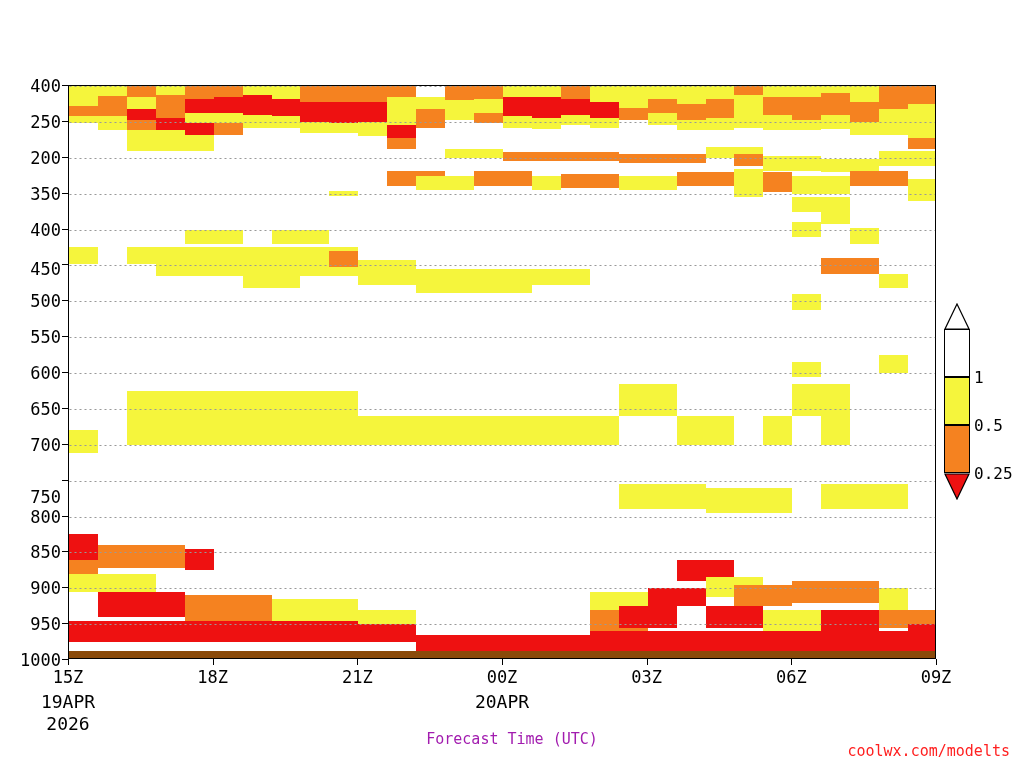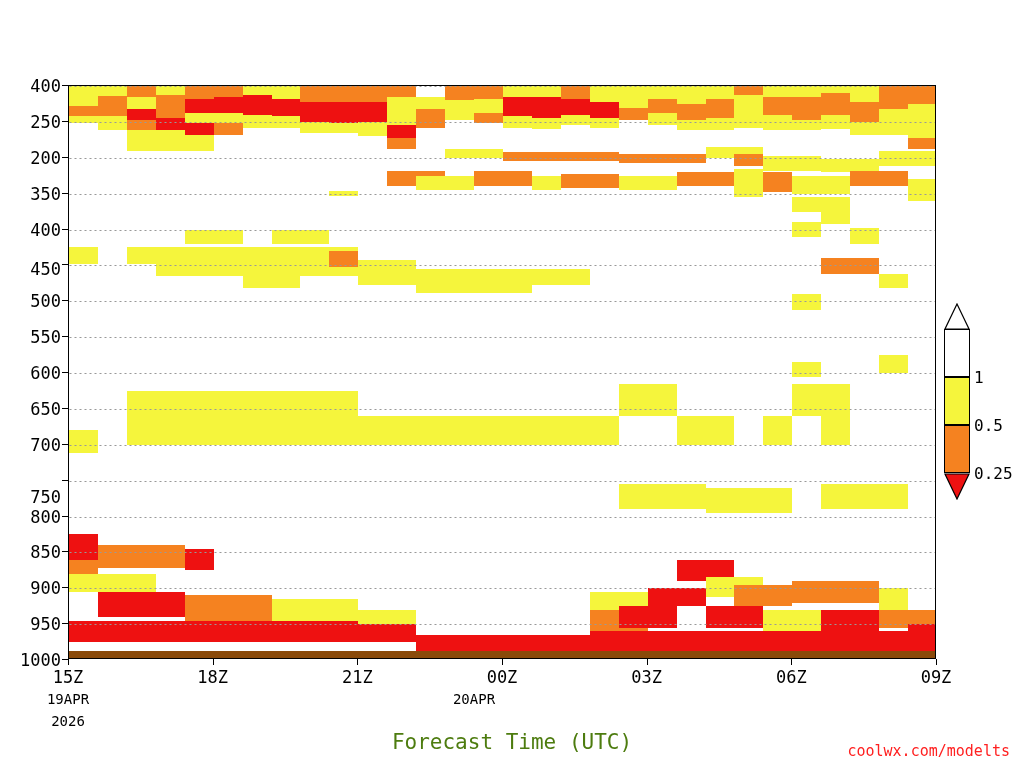--- a/index.html
+++ b/index.html
@@ -50,31 +50,31 @@
     position:absolute;
     font-family:"DejaVu Sans Mono","Liberation Mono",monospace;
     font-size:17px;color:#000;
     white-space:nowrap;
     transform:translateX(-50%);
   }
   .xtickmark{position:absolute;width:1px;background:#000;}
   .xsub{
     position:absolute;
     font-family:"DejaVu Sans Mono","Liberation Mono",monospace;
-    font-size:14px;color:#000;
+    font-size:18px;color:#000;
     white-space:nowrap;
     transform:translateX(-50%);
   }
   .xlabel{
     position:absolute;
     left:0;right:0;
     top:730px;
     text-align:center;
     font-family:"DejaVu Sans Mono","Liberation Mono",monospace;
-    font-size:21px;color:#4d7c0f;
+    font-size:15px;color:#a21caf;
   }
   .credit{
     position:absolute;
     right:14px;top:742px;
     font-family:"DejaVu Sans Mono","Liberation Mono",monospace;
     font-size:15px;
     color:#ff2020;
   }
   
   #cbar{position:absolute;left:944px;top:303px;width:26px;height:165px;}
@@ -328,21 +328,21 @@
       <div class="xtick" style="left: 68px; top: 667px;">15Z</div>
       <div class="xtickmark" style="left: 68px; top: 659px; height: 6px;"></div>
       <div class="xsub" style="left: 68px; top: 691px;">19APR</div>
       <div class="xsub" style="left: 68px; top: 713px;">2026</div>
       <div class="xtick" style="left: 212.667px; top: 667px;">18Z</div>
       <div class="xtickmark" style="left: 212.667px; top: 659px; height: 6px;"></div>
       <div class="xtick" style="left: 357.333px; top: 667px;">21Z</div>
       <div class="xtickmark" style="left: 357.333px; top: 659px; height: 6px;"></div>
       <div class="xtick" style="left: 502px; top: 667px;">00Z</div>
       <div class="xtickmark" style="left: 502px; top: 659px; height: 6px;"></div>
-      <div class="xsub" style="left: 474px; top: 691px;">20APR</div>
+      <div class="xsub" style="left: 502px; top: 691px;">20APR</div>
       <div class="xtick" style="left: 646.667px; top: 667px;">03Z</div>
       <div class="xtickmark" style="left: 646.667px; top: 659px; height: 6px;"></div>
       <div class="xtick" style="left: 791.333px; top: 667px;">06Z</div>
       <div class="xtickmark" style="left: 791.333px; top: 659px; height: 6px;"></div>
       <div class="xtick" style="left: 936px; top: 667px;">09Z</div>
       <div class="xtickmark" style="left: 936px; top: 659px; height: 6px;"></div>
     </div>
 
   <div class="xlabel">Forecast Time (UTC)</div>
   <div class="credit">coolwx.com/modelts</div>

